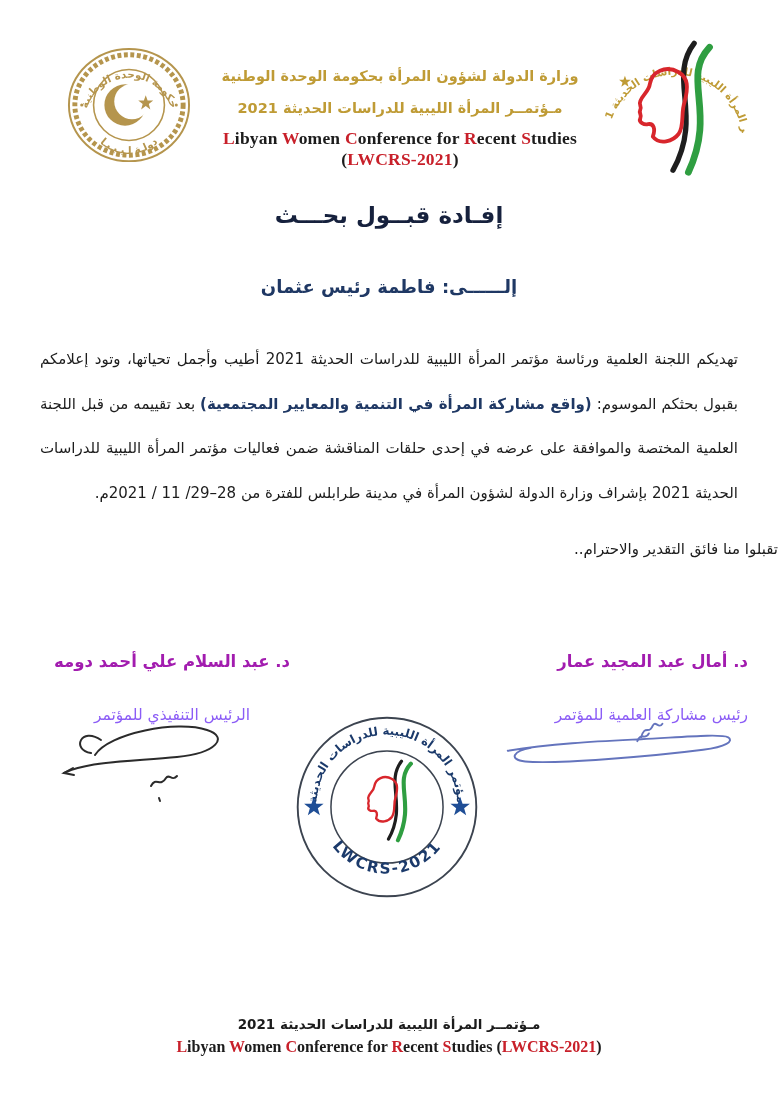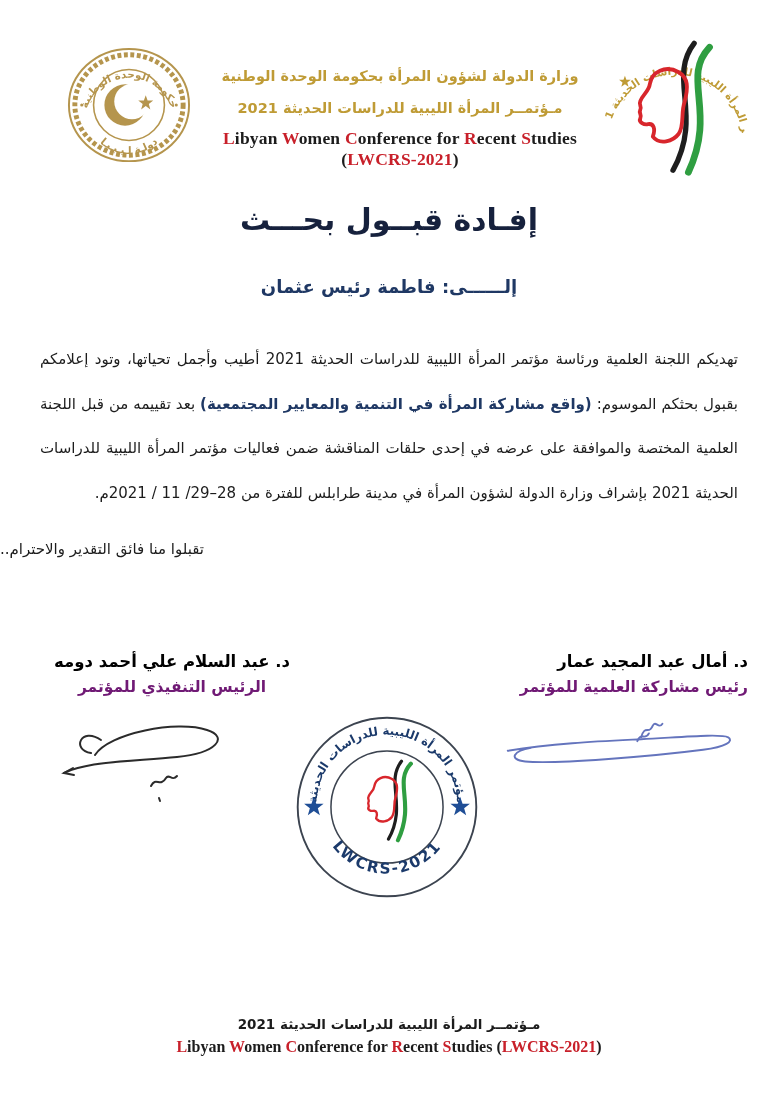--- a/index.html
+++ b/index.html
@@ -11,32 +11,32 @@
     color:#1c1c1c;
     overflow:hidden;
   }
   .abs{position:absolute;}
   
   .hdr-text{left:185px;top:60px;width:430px;text-align:center;}
   .hdr-ar{font-weight:bold;color:#bf9b35;font-size:14.5px;line-height:32px;direction:rtl;}
   .hdr-en{font-family:"Liberation Serif","DejaVu Serif",serif;font-weight:bold;font-size:17.5px;color:#1c1c1c;margin-top:4px;letter-spacing:.2px;}
   
   .doc-title{left:0;top:202px;width:778px;text-align:center;direction:rtl;
-    font-size:30px;font-weight:bold;color:#16213d;letter-spacing:1px;}
+    font-size:23px;font-weight:bold;color:#16213d;letter-spacing:1px;}
   .to-line{left:0;top:276px;width:778px;text-align:center;direction:rtl;
     font-size:18px;font-weight:bold;color:#1f3864;}
   
   .body-par{left:40px;top:322px;width:698px;direction:rtl;text-align:justify;
     font-size:15px;line-height:44.5px;color:#1c1c1c;}
   .body-par .hl{color:#1f3864;font-weight:bold;}
-  .closing{left:0;top:540px;width:778px;text-align:left;direction:rtl;font-size:15px;color:#1c1c1c;}
+  .closing{left:0;top:540px;width:778px;text-align:right;direction:rtl;font-size:15px;color:#1c1c1c;}
   
   .sig-block{width:280px;text-align:center;direction:rtl;}
-  .sig-name{font-size:16.5px;font-weight:600;color:#000000;line-height:24px;}
-  .sig-title{font-size:15.5px;font-weight:700;color:#701a75;margin-top:4px;}
+  .sig-name{font-size:16.5px;font-weight:600;color:#a21caf;line-height:24px;}
+  .sig-title{font-size:15.5px;font-weight:400;color:#8b5cf6;margin-top:32px;}
   .sig-right{left:468px;top:650px;text-align:right;}
   .sig-left{left:32px;top:650px;}
   
   .footer-ar{left:0;top:1016px;width:778px;text-align:center;direction:rtl;
     font-size:13.5px;font-weight:bold;color:#1c1c1c;}
   .footer-en{left:0;top:1038px;width:778px;text-align:center;
     font-family:"Liberation Serif","DejaVu Serif",serif;font-weight:bold;font-size:16px;color:#1c1c1c;}
   svg{display:block;}
 </style>
 </head>

